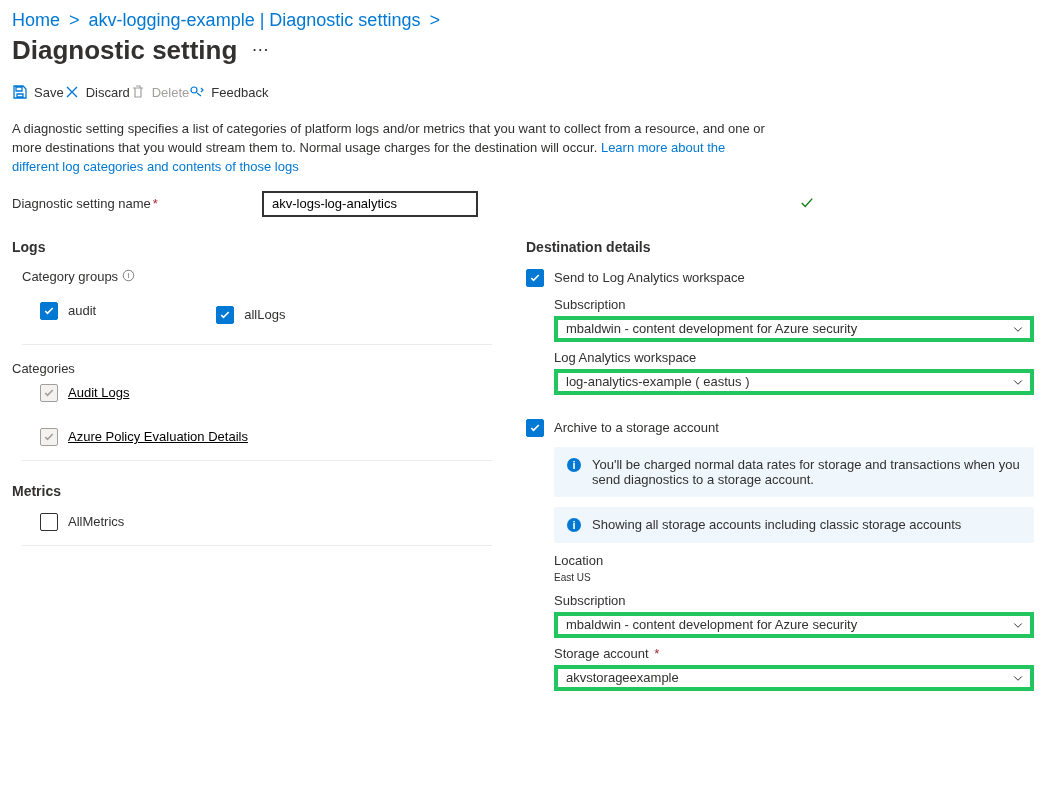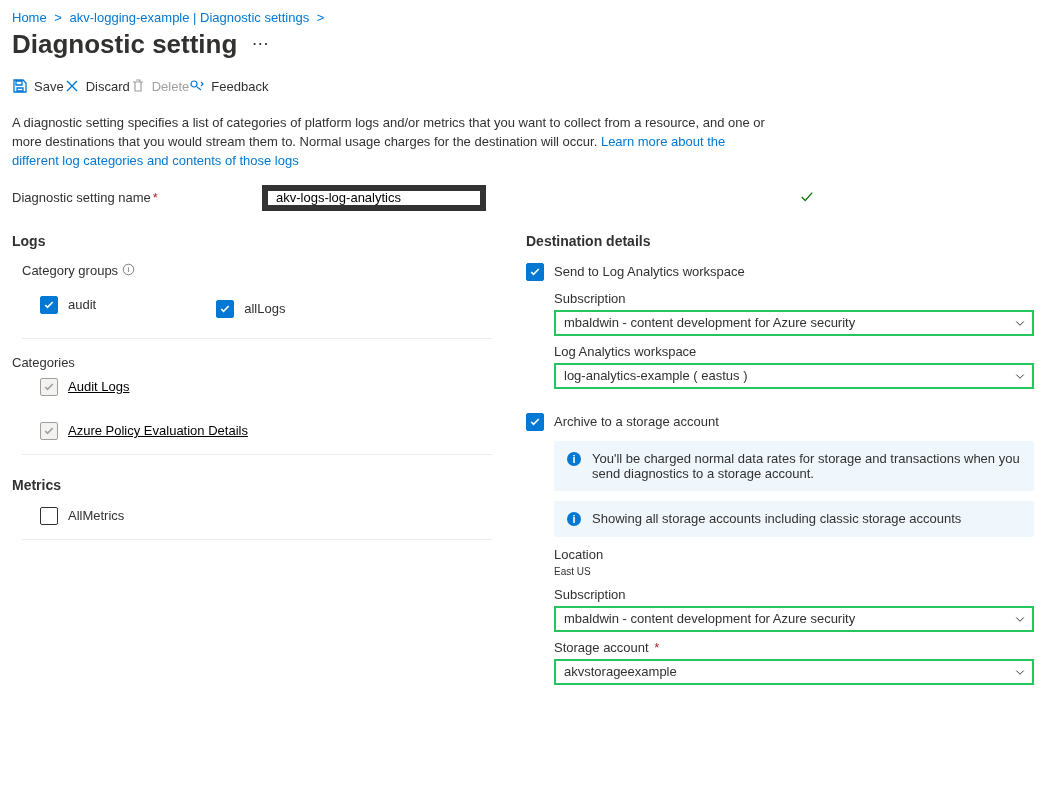--- a/index.html
+++ b/index.html
@@ -5,38 +5,38 @@
   * { box-sizing: border-box; }
   body {
     margin: 0;
     padding: 10px 12px;
     font-family: "Segoe UI", -apple-system, Helvetica, Arial, sans-serif;
     font-size: 13px;
     color: #323130;
     background: #fff;
     width: 1046px;
   }
-  .breadcrumb { font-size: 13px; margin-bottom: 4px; }
+  .breadcrumb { font-size: 18px; margin-bottom: 4px; }
   .breadcrumb a { color: #0078d4; text-decoration: none; cursor: pointer; }
   .breadcrumb .sep { color: #0078d4; margin: 0 4px; }
   .title-row { display:flex; margin: 4px 0 18px 0;}
   h1 { font-size: 26px; font-weight:600; margin: 0; }
   .ellipsis { font-size:18px; color:#323130; margin-left:14px; cursor:pointer; }
   .toolbar { display:flex; margin-bottom:20px; }
   .tool-btn { display:flex; align-items:center; gap:6px; cursor:pointer; font-size:13px; }
   .tool-btn.disabled { color:#a19f9d; cursor:default; }
   .tool-icon { width:16px; height:16px; display:inline-block; }
   .description { font-size:13px; line-height:1.45; max-width:760px; margin-bottom:14px;}
   .description a { color:#0078d4; text-decoration:none; cursor:pointer; }
   .form-row { display:flex; align-items:center; margin-bottom:16px; }
   .form-label { width:250px; font-size:13px; }
   .req { color:#a4262c; margin-left:2px;}
   .text-input {
     flex:0 0 550px; height:26px;
-    border:6px solid #0ea5e9; outline:none;
+    border:2px solid #0ea5e9; outline:none;
     padding:2px 28px 2px 8px; font-size:13px;
     position:relative;
   }
   .input-wrap { position:relative; width:560px;}
   .input-wrap .valid-icon { position:absolute; right:8px; top:5px; }
   .columns { display:flex; gap:24px; }
   .col { flex:1; }
   .col h2 { font-size:14px; font-weight:600; margin: 6px 0 14px 0;}
   .sub-label { font-size:13px; margin: 4px 0 8px 10px; display:flex; align-items:flex-start; gap:4px;}
   .check-row { display:flex; align-items:center; gap:10px; margin:6px 0 6px 28px; font-size:13px;}
@@ -49,21 +49,21 @@
   .check-box.checked { background:#0078d4; border-color:#0078d4; }
   .check-box.checked svg path { stroke:#fff; }
   .check-box.disabled { background:#f3f2f1; border-color:#a19f9d; cursor:default;}
   .check-box.disabled.checked svg path { stroke:#a19f9d; }
   .disabled-text { color:#000000;text-decoration:underline; }
   .group-rule { border:0; border-top:1px solid #edebe9; margin:14px 10px 10px 10px;}
   .sect-title { font-size:13px; margin:16px 0 8px 0;}
   .dest-block { margin-left:28px; margin-top:10px; margin-bottom:14px;}
   .field-label { font-size:13px; margin:8px 0 4px 0;}
   .select {
-    width:480px; height:26px; border:2px solid #22c55e;
+    width:480px; height:26px; border:4px solid #22c55e;
     display:flex; align-items:center; justify-content:space-between;
     padding:0 6px 0 8px; font-size:13px; cursor:pointer; background:#fff;
   }
   .info-box {
     background:#eff6fc; border-radius:2px;
     display:flex; gap:10px; padding:10px 12px;
     font-size:13px; margin:10px 0; width:480px;
   }
   .info-icon-wrap { flex-shrink:0; }
   .static-val { font-size:10px; margin:2px 0 10px 0;}

